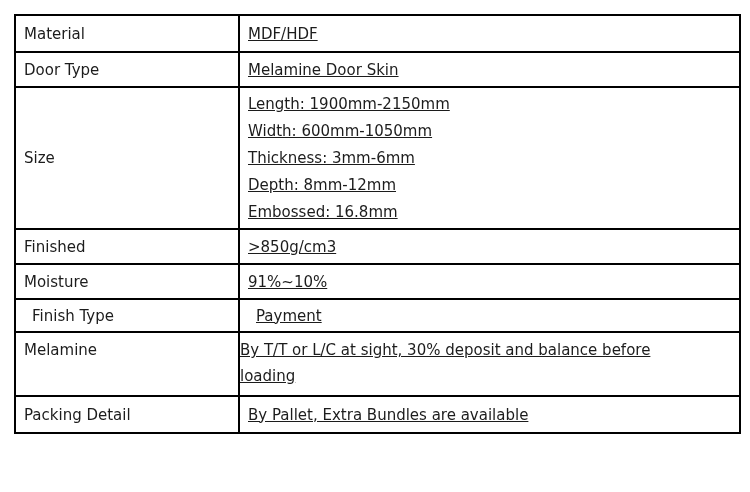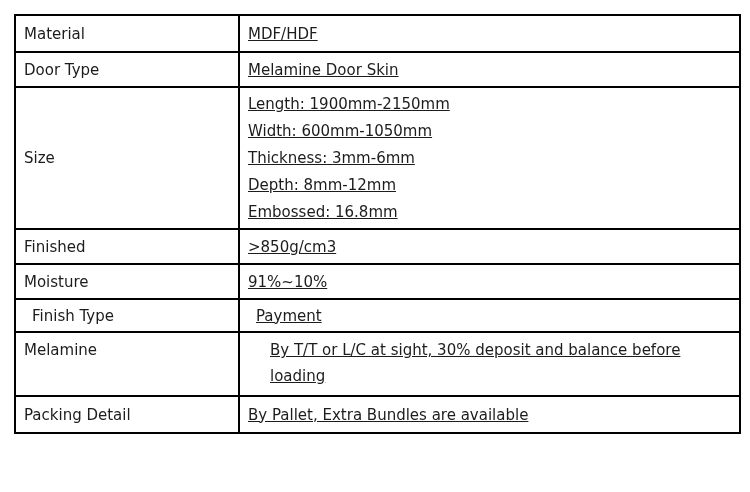--- a/index.html
+++ b/index.html
@@ -47,21 +47,21 @@
   
   tr.r2 td.value { line-height: 27px; }
   
   tr.r7 td {
     vertical-align: top;
     padding-top: 4px;
     line-height: 26px;
   }
   tr.r7 td.value {
     text-align: left;
-    padding-left: 30px;
+    padding-left: 0;
     padding-right: 20px;
   }
 </style>
 </head>
 <body>
 
 <div class="page">
   <table class="spec-table">
     <colgroup>
         <col class="c1">

